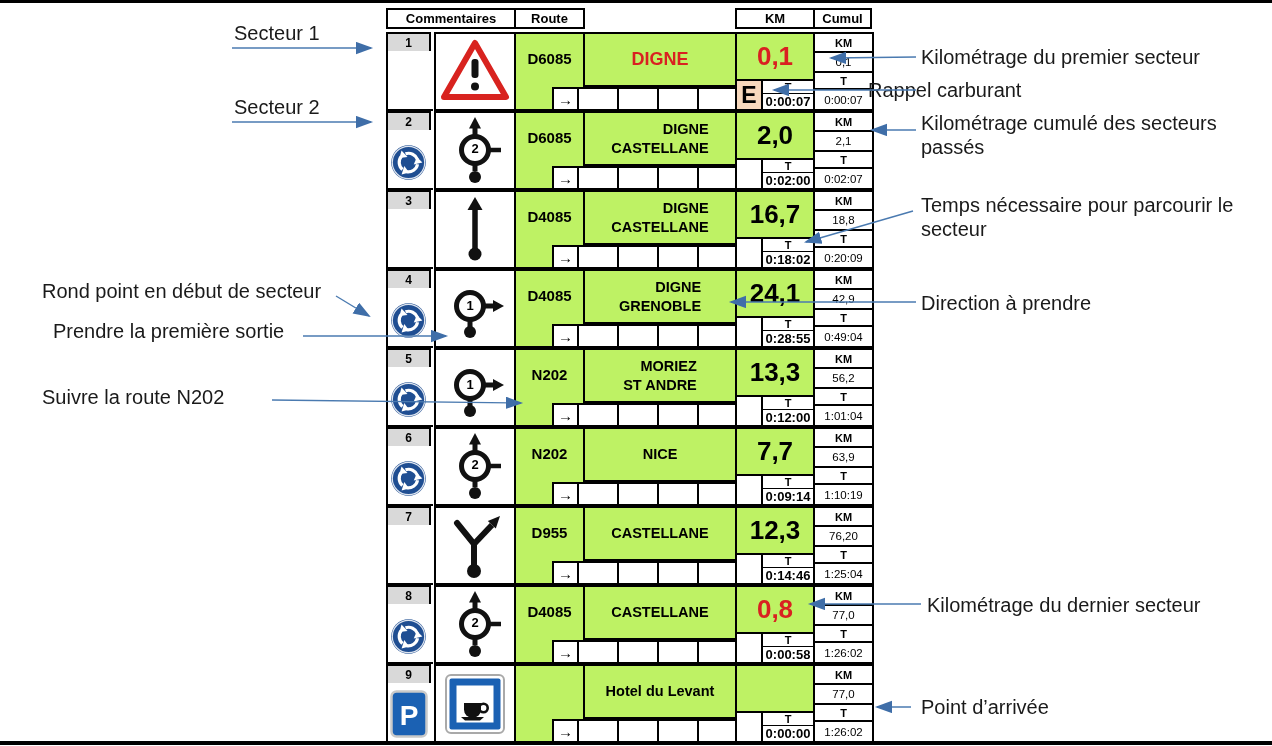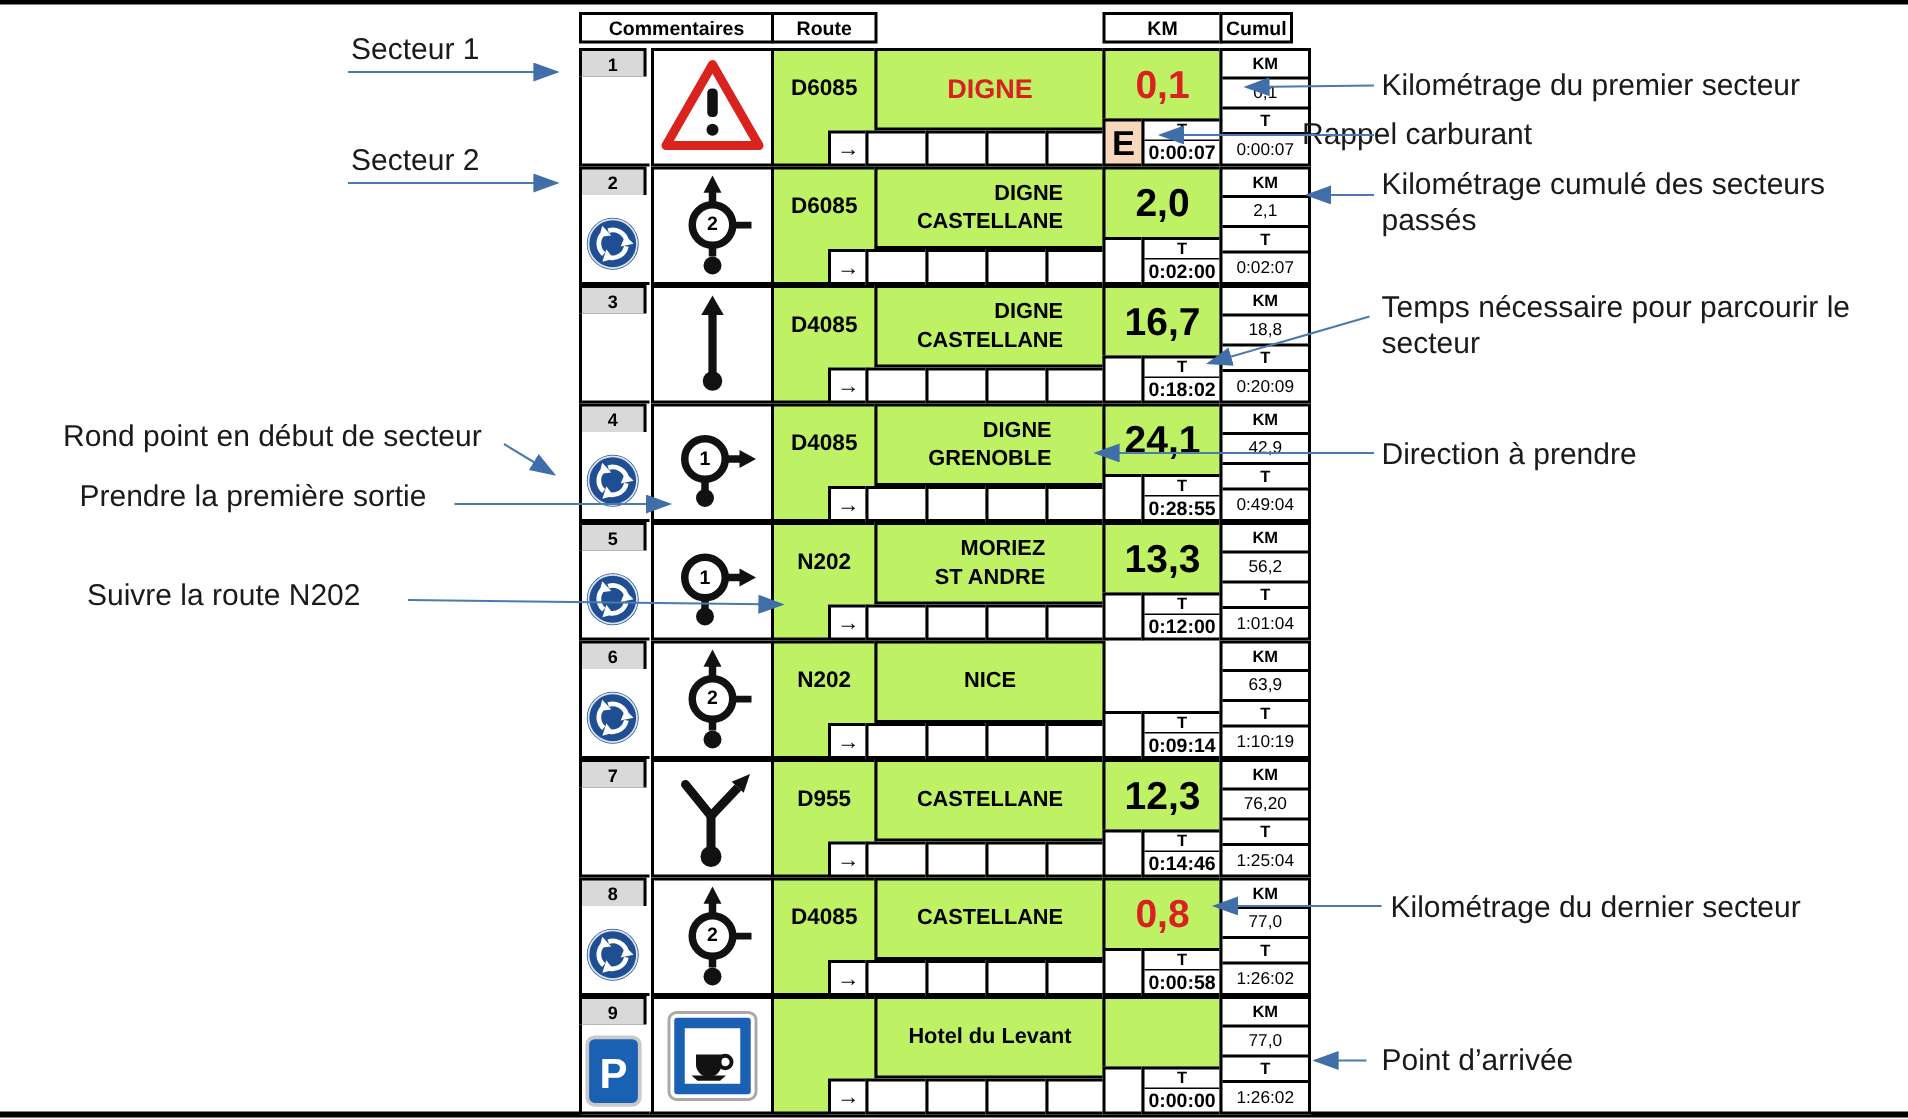--- a/index.html
+++ b/index.html
@@ -130,21 +130,21 @@
       </symbol>
     </defs>
   </svg>
 
   <div id="roadbook">
 
     <div class="cell hc" style="left:0;width:130px;">Commentaires</div>
     <div class="cell hc" style="left:128px;width:71px;">Route</div>
     <div class="cell hc" style="left:197px;width:154px;margin-top:24px;">Direction</div>
     <div class="cell hc" style="left:349px;width:80px;">KM</div>
-    <div class="cell hc" style="left:427px;width:49px;">Cumul</div>
+    <div class="cell hc" style="left:427px;width:59px;">Cumul</div>
 
     <div class="row" style="top:24px;">
       <div class="cell num">1</div>
       <div class="side"></div>
       <div class="cell icon-cell">
         <svg class="diag">
             <use href="#sym-warn"></use>
           </svg>
       </div>
       <div class="cell route grey">D6085</div>
@@ -316,20 +316,21 @@
           </svg>
         <div class="exit">2</div>
       </div>
       <div class="cell route grey">N202</div>
       <div class="cell dir grey">NICE</div>
       <div class="cell sarrow">→</div>
       <div class="cell sbox b1"></div>
         <div class="cell sbox b2"></div>
         <div class="cell sbox b3"></div>
         <div class="cell sbox b4"></div>
+      <div class="cell kmbox grey">7,7</div>
       <div class="cell fuel"></div>
       <div class="cell tcell">
         <div class="tl">T</div>
         <div class="tv">0:09:14</div>
       </div>
       <div class="cell cumul">
         <div class="cu cu1">KM</div>
         <div class="cu cu2">63,9</div>
         <div class="cu cu3">T</div>
         <div class="cu cu4">1:10:19</div>
@@ -430,21 +431,21 @@
         <div class="cu cu3">T</div>
         <div class="cu cu4">1:26:02</div>
       </div>
     </div>
   </div>
 
   <div class="ann" style="left:234px;top:21px;">Secteur 1</div>
   <div class="ann" style="left:234px;top:95px;">Secteur 2</div>
   <div class="ann" style="left:42px;top:279px;">Rond point en début de secteur</div>
   <div class="ann" style="left:53px;top:319px;">Prendre la première sortie</div>
-  <div class="ann" style="left:58px;top:385px;">Suivre la route N202</div>
+  <div class="ann" style="left:42px;top:385px;">Suivre la route N202</div>
 
   <div class="ann" style="left:921px;top:45px;">Kilométrage du premier secteur</div>
   <div class="ann" style="left:868px;top:78px;">Rappel carburant</div>
   <div class="ann" style="left:921px;top:111px;width:300px;">Kilométrage cumulé des secteurs passés</div>
   <div class="ann" style="left:921px;top:193px;width:320px;">Temps nécessaire pour parcourir le secteur</div>
   <div class="ann" style="left:921px;top:291px;">Direction à prendre</div>
   <div class="ann" style="left:927px;top:593px;">Kilométrage du dernier secteur</div>
   <div class="ann" style="left:921px;top:695px;">Point d’arrivée</div>
 
   <svg id="arrow-overlay" width="1272" height="746" viewBox="0 0 1272 746">

